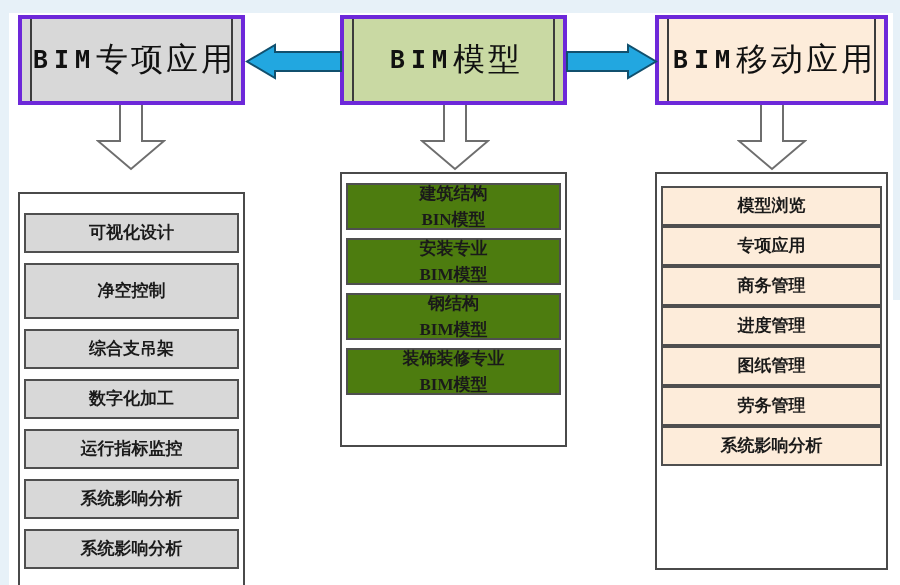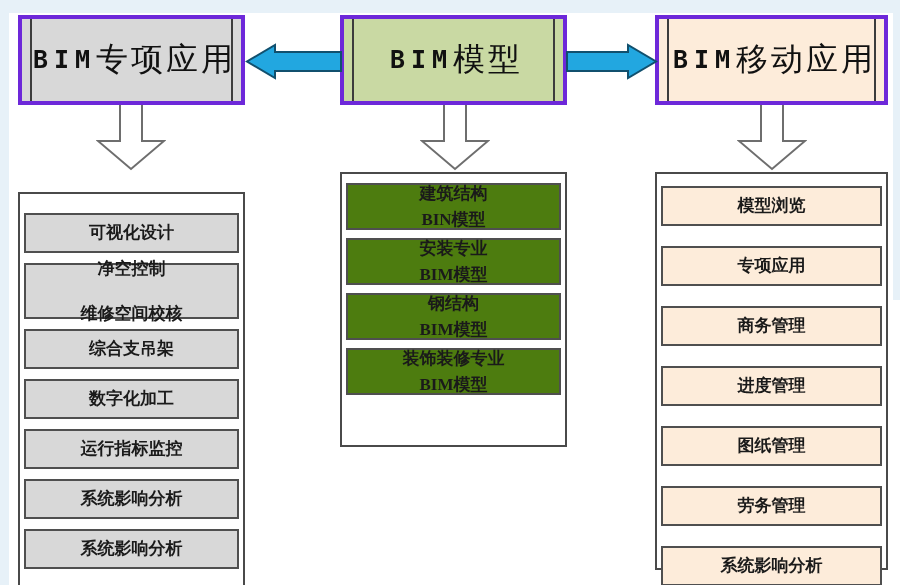--- a/index.html
+++ b/index.html
@@ -56,21 +56,21 @@
 
   .container {
     position:absolute; z-index:2;
     background:#ffffff;
     border:2px solid #4a4a4a;
     display:flex; flex-direction:column;
     padding:19px 4px;
   }
   .cont-left  { left:18px;  top:172px; width:227px; height:399px; gap:10px; padding:19px 4px;margin-top:20px; }
   .cont-mid   { left:340px; top:172px; width:227px; height:275px; gap:8px;  padding:9px 4px; }
-  .cont-right { left:655px; top:172px; width:233px; height:398px; gap:20px;  padding:12px 4px; }
+  .cont-right { left:655px; top:172px; width:233px; height:398px; gap:0;  padding:12px 4px; }
 
   .item {
     border:2px solid #4f4f4f;
     display:flex; flex-direction:column;
     align-items:center; justify-content:center;
     text-align:center;
     font-family:"Liberation Serif", serif;
     font-weight:bold;
     font-size:17px;
     line-height:1.5;
@@ -131,21 +131,20 @@
 <svg class="h-arrow ha-right" width="92" height="37" viewBox="0 0 92 37">
   <path d="M1,9 L62,9 L62,2 L90,18.5 L62,35 L62,28 L1,28 Z" fill="#22a7e0" stroke="#11506e" stroke-width="2"></path>
 </svg>
 
 <div class="container cont-left">
   <div class="item">
       <span>可视化设计</span>
     </div>
   <div class="item tall">
       <span>净空控制</span>
-      <span>维修空间校核</span>
     </div>
   <div class="item">
       <span>综合支吊架</span>
     </div>
   <div class="item">
       <span>数字化加工</span>
     </div>
   <div class="item">
       <span>运行指标监控</span>
     </div>

